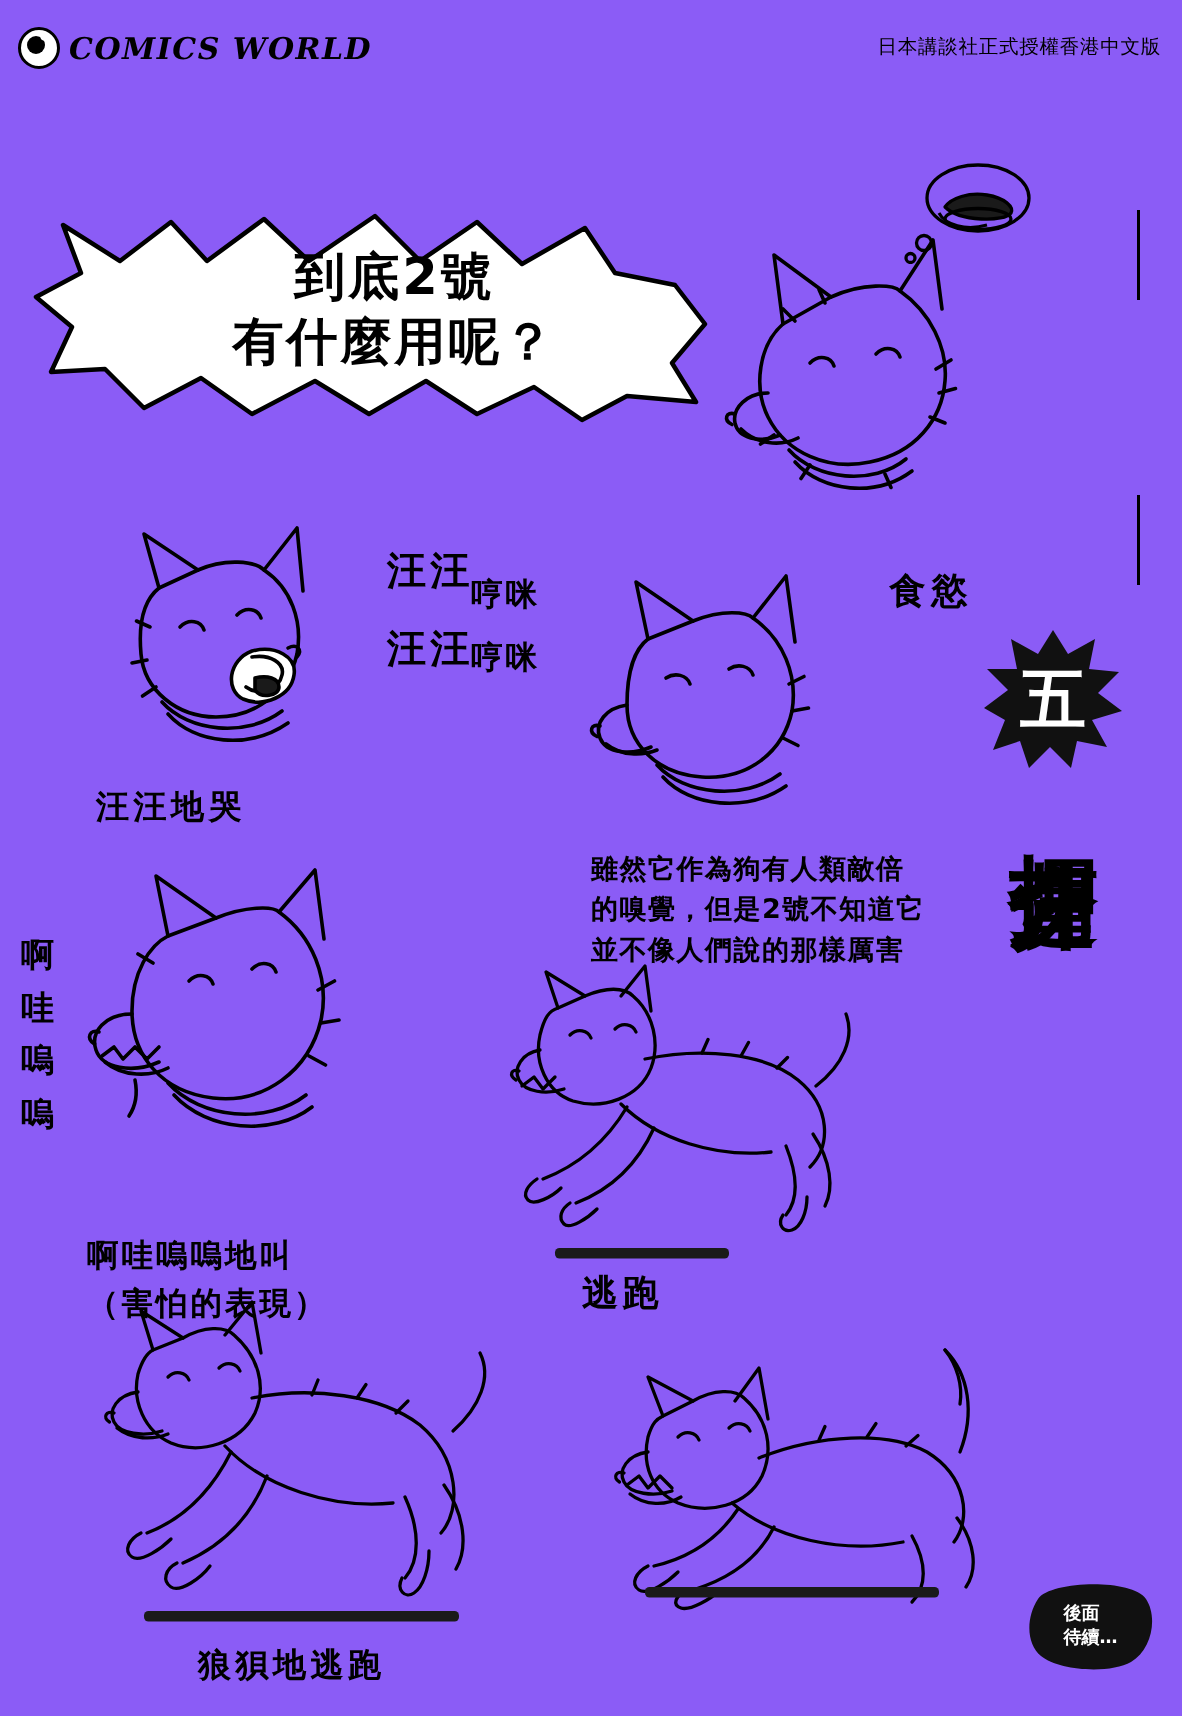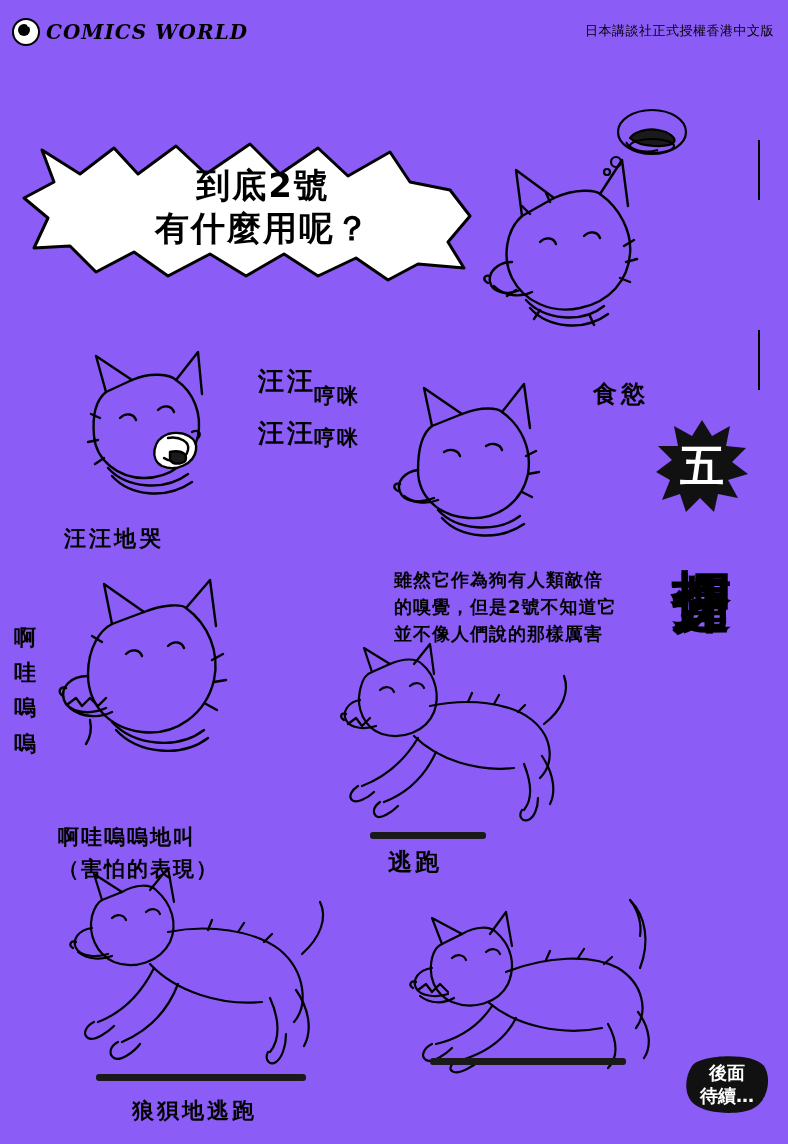--- a/index.html
+++ b/index.html
@@ -167,25 +167,24 @@
   }
   .corner-tag .tag-text {
     position: absolute;
     left: 0; top: 0;
     width: 86px; height: 64px;
     display: flex;
     flex-direction: column;
     align-items: center;
     justify-content: center;
     color: #fff;
-    font-size: 18px;
+    font-size: 12px;
     font-weight: bold;
     line-height: 1.3;
     white-space: pre-line;
-    text-align: center;
     font-family: "DejaVu Sans", sans-serif;
   }
   
   .tick {
     position: absolute;
     background: #000;
     width: 2px;
   }
 </style>
 </head>

